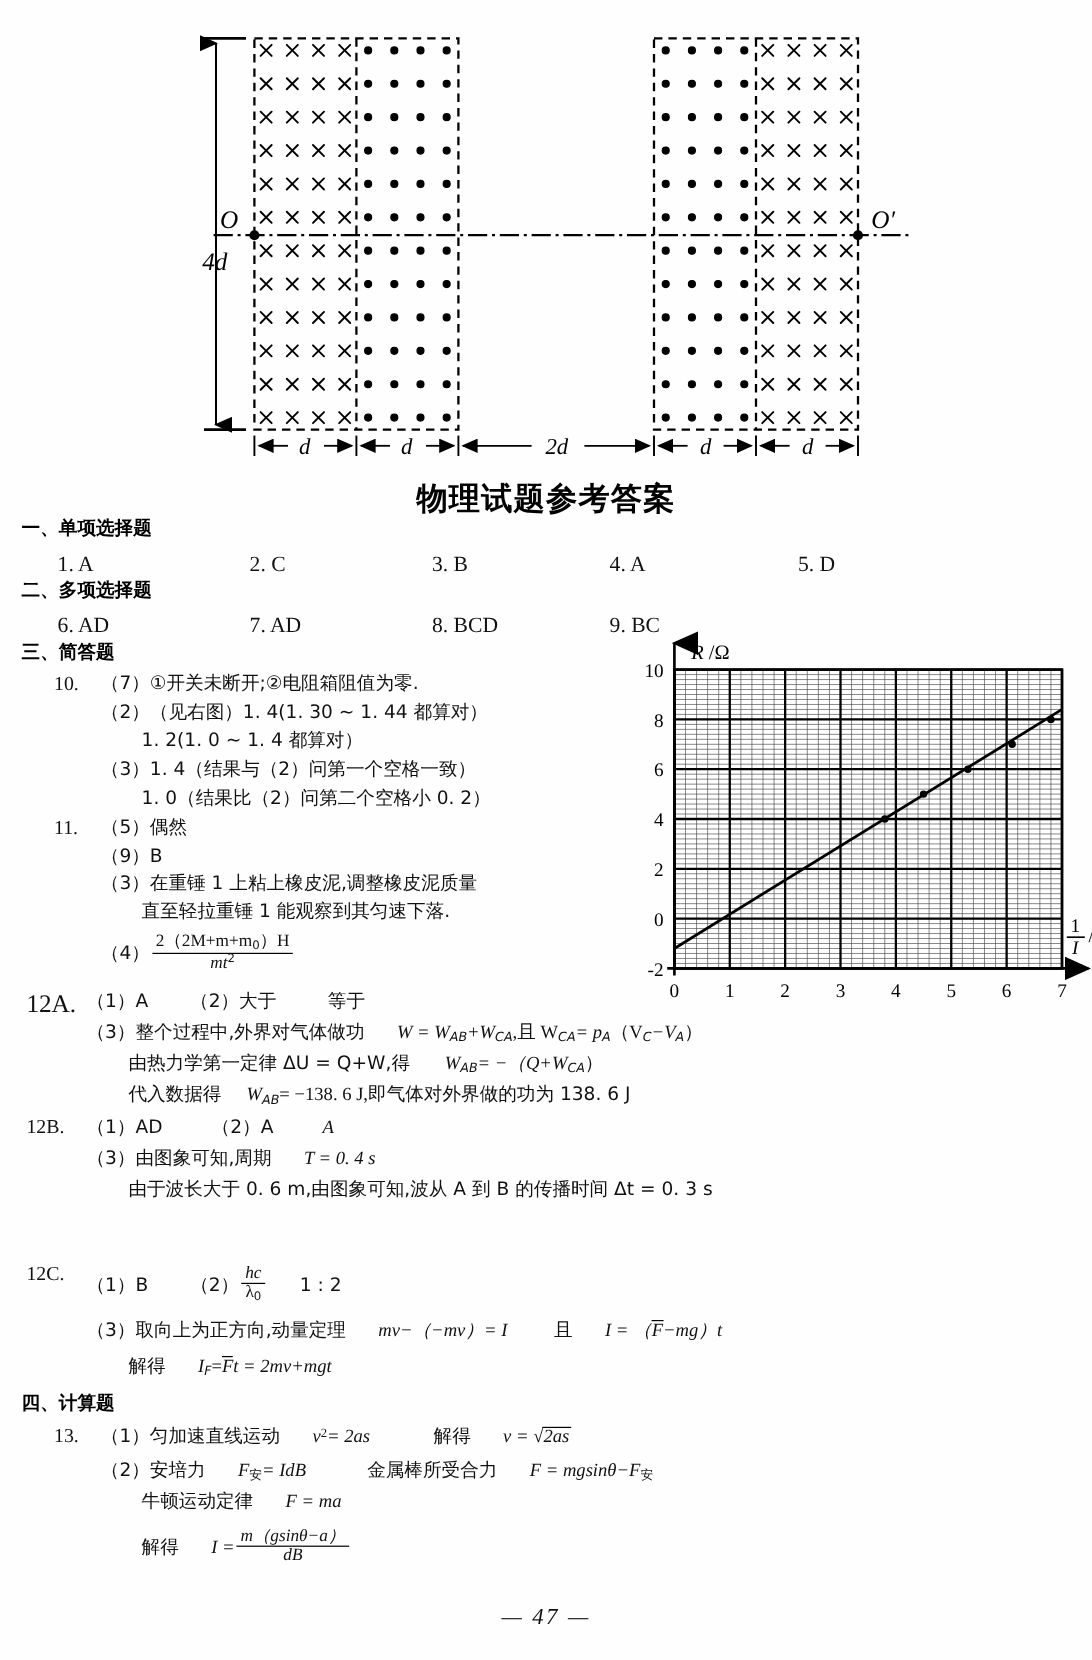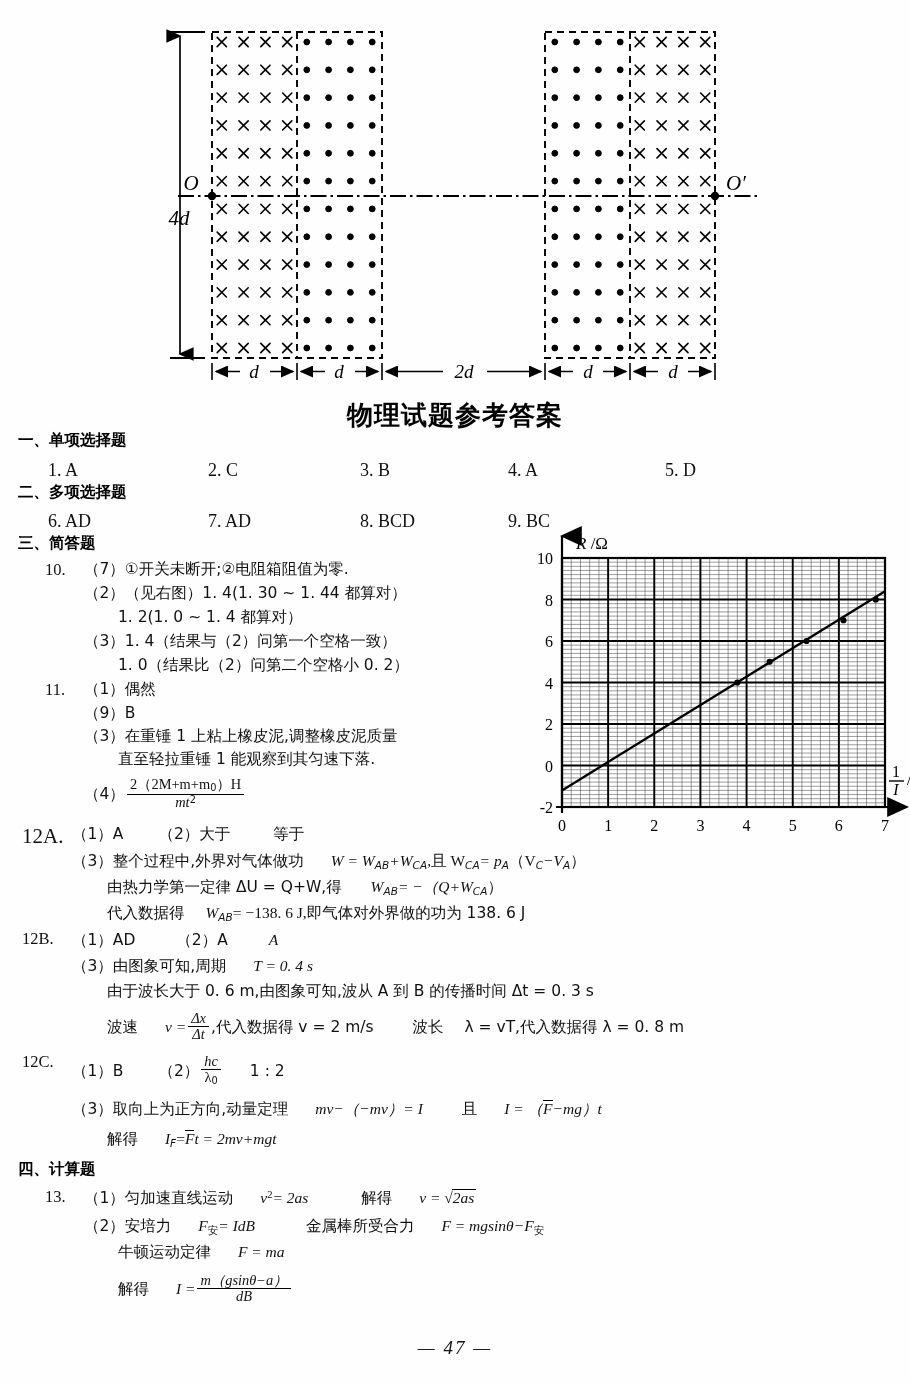--- a/index.html
+++ b/index.html
@@ -380,21 +380,21 @@
   </div>
   <div class="line mix" style="left:84px;top:562px;">（7）①开关未断开;②电阻箱阻值为零.</div>
   <div class="line mix" style="left:84px;top:586px;">（2）（见右图）1. 4(1. 30 ~ 1. 44 都算对）</div>
   <div class="line mix" style="left:118px;top:610px;">1. 2(1. 0 ~ 1. 4 都算对）</div>
   <div class="line mix" style="left:84px;top:634px;">（3）1. 4（结果与（2）问第一个空格一致）</div>
   <div class="line mix" style="left:118px;top:658px;">1. 0（结果比（2）问第二个空格小 0. 2）</div>
 
   <div class="line" style="left:45px;top:682px;">
     <span class="sr" style="font-size:16.5px">11.</span>
   </div>
-  <div class="line mix" style="left:84px;top:682px;">（1）偶然</div>
+  <div class="line mix" style="left:84px;top:682px;">（5）偶然</div>
   <div class="line mix" style="left:84px;top:706px;">（9）B</div>
   <div class="line mix" style="left:84px;top:729px;">（3）在重锤 1 上粘上橡皮泥,调整橡皮泥质量</div>
   <div class="line mix" style="left:118px;top:752px;">直至轻拉重锤 1 能观察到其匀速下落.</div>
   <div class="line mix" style="left:84px;top:778px;">
     <span>（4）</span><span class="frac fs"><span class="num"><span class="n">2（2M+m+m</span><sub class="up">0</sub><span class="n">）H</span></span><span class="den"><span class="m">mt</span><sup>2</sup></span></span>
   </div>
 
   <div id="graph">
     <svg width="405" height="320" viewBox="0 0 405 320" xmlns="http://www.w3.org/2000/svg">
       <defs>
@@ -582,26 +582,20 @@
   <div class="line mix" style="left:72px;top:932px;">
     <span>（1）AD</span>
     <span style="padding-left:36px" class="nospan">（2）A</span>
     <span style="padding-left:36px" class="m">A</span>
   </div>
   <div class="line mix" style="left:72px;top:958px;">
     <span>（3）由图象可知,周期</span>
     <span style="padding-left:22px" class="m">T = 0. 4 s</span>
   </div>
   <div class="line mix" style="left:107px;top:984px;">由于波长大于 0. 6 m,由图象可知,波从 A 到 B 的传播时间 Δt = 0. 3 s</div>
-  <div class="line mix" style="left:107px;top:1012px;">
-    <span>波速</span>
-    <span style="padding-left:22px" class="m">v =</span><span class="frac fs"><span class="num m">Δx</span><span class="den m">Δt</span></span><span>,代入数据得 v = 2 m/s</span>
-    <span style="padding-left:34px">波长</span>
-    <span style="padding-left:16px">λ = vT,代入数据得 λ = 0. 8 m</span>
-  </div>
 
   <div class="line" style="left:22px;top:1054px;">
     <span class="sr" style="font-size:16.5px">12C.</span>
   </div>
   <div class="line mix" style="left:72px;top:1055px;">
     <span>（1）B</span>
     <span style="padding-left:30px">（2）</span><span class="frac fs"><span class="num m">hc</span><span class="den"><span class="n">λ</span><sub class="up">0</sub></span></span>
     <span style="padding-left:22px">1 : 2</span>
   </div>
   <div class="line mix" style="left:72px;top:1100px;">

